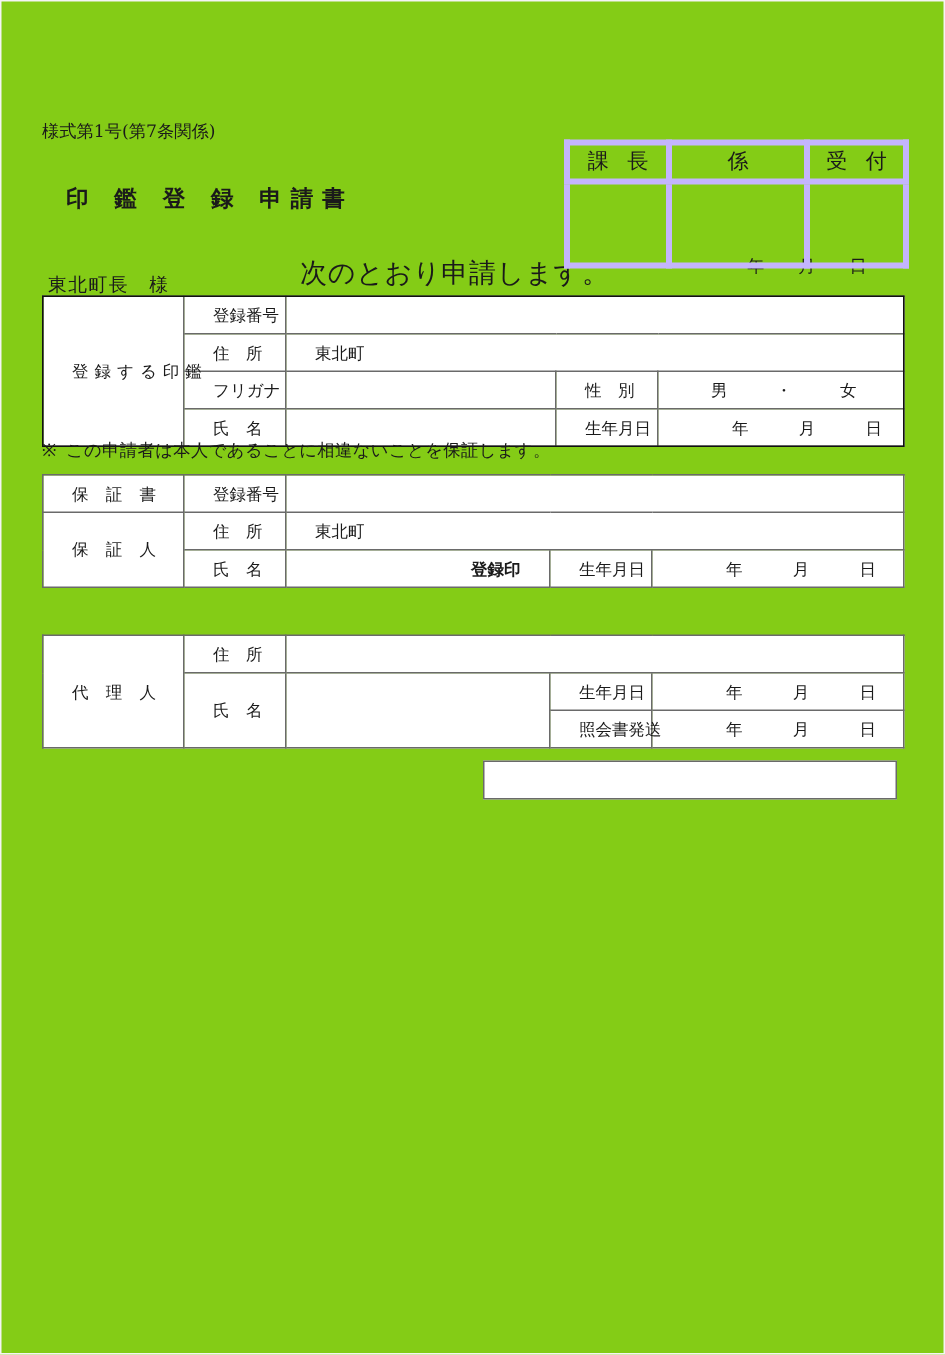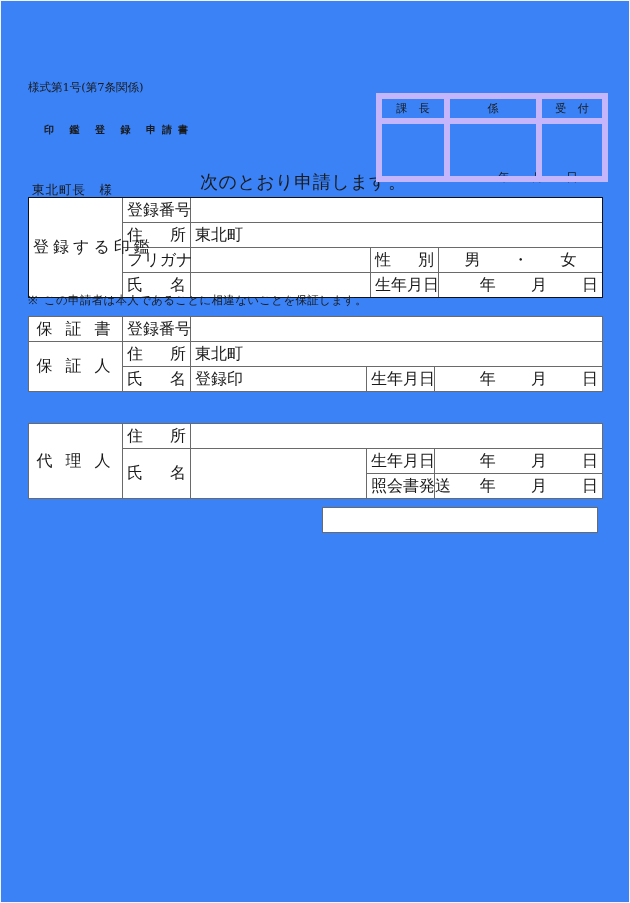--- a/index.html
+++ b/index.html
@@ -13,36 +13,36 @@
     font-family: "DejaVu Serif", "Liberation Serif", serif;
     color: #1a1a1a;
     position: relative;
     overflow: hidden;
   }
   .page {
     position: absolute;
     left: 0; top: 0;
     width: 630px;
     height: 903px;
-    background: #3b82f6;
+    background: #84cc16;
     box-shadow: inset 0 0 0 1px #f4f4f4;
   }
 
   
   .form-code {
     position: absolute;
     left: 28px; top: 80px;
     font-size: 11.5px;
     letter-spacing: 0px;
     white-space: nowrap;
   }
   .form-title {
     position: absolute;
     left: 44px; top: 123px;
-    font-size: 10px;
+    font-size: 15px;
     font-weight: bold;
     letter-spacing: 6px;
     white-space: nowrap;
   }
   .addressee {
     position: absolute;
     left: 32px; top: 182px;
     font-size: 12.5px;
     letter-spacing: 1px;
     white-space: nowrap;
@@ -65,39 +65,39 @@
 
   
   .stamp-box {
     position: absolute;
     left: 376px; top: 93px;
     width: 226px;
     border-collapse: collapse;
     table-layout: fixed;
   }
   .stamp-box td {
-    border: 6px solid #c4b5fd;
-    font-size: 11px;
+    border: 4px solid #c4b5fd;
+    font-size: 14px;
     text-align: center;
     letter-spacing: 4px;
     padding: 2px 0 2px 4px;
     height: 15px;
   }
   .stamp-box td.blank { height: 48px; }
 
   
   table.form {
     position: absolute;
     border-collapse: collapse;
     table-layout: fixed;
   }
   table.form td {
     border: 1px solid #6a6a6a;
-    font-size: 16px;
-    padding: 0 4px;
+    font-size: 11px;
+    padding: 0 19px;
     height: 24px;
     vertical-align: middle;
     background: #fff;
   }
   td.lbl {
     text-align: justify;
     text-align-last: justify;
     letter-spacing: 0;
     white-space: nowrap;
     padding: 0 7px;
@@ -113,22 +113,24 @@
     white-space: nowrap;
   }
   td.ymd span { margin-left: 30px; }
   td.gender {
     text-align: center;
     letter-spacing: 0;
     white-space: nowrap;
   }
   td.gender span { margin: 0 16px; }
   td.seal-cell {
+    text-align: right;
     font-size: 9.5px;
     padding-right: 4px;
+    font-weight: bold;
   }
   .tall { letter-spacing: 4px; }
 
   
   #main-table {
     left: 28px; top: 197px;
     width: 574px;
     outline: 1.6px solid #111;
     outline-offset: -1px;
   }

